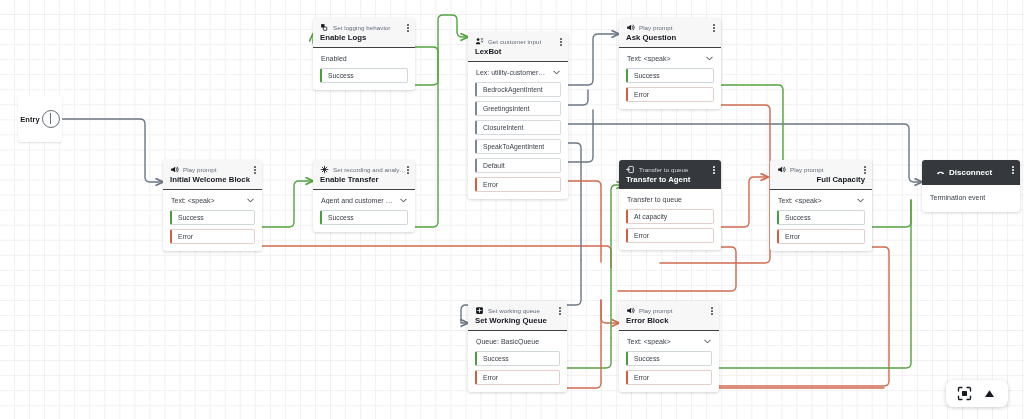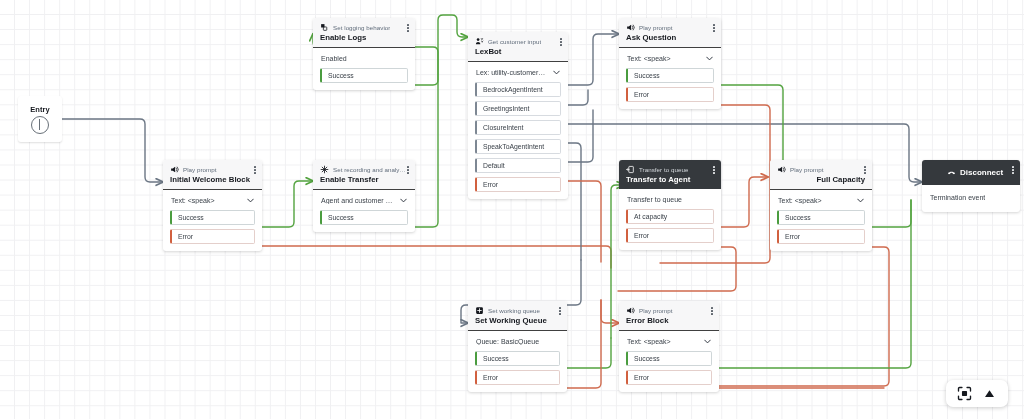--- a/index.html
+++ b/index.html
@@ -20,21 +20,21 @@
   }
   #edges { position: absolute; left:0; top:0; width:1024px; height:419px; }
 
   
   .entry-node {
     position: absolute;
     width: 44px; height: 46px;
     background: #fff;
     border-radius: 3px;
     box-shadow: 0 1px 2px rgba(0,0,0,.13);
-    display: flex; flex-direction: column;
+    display: flex; flex-direction: row;
     align-items: center; justify-content: center;
     gap: 2px;
   }
   .entry-label { font-size: 7.5px; font-weight: bold; color: #16191f; letter-spacing: .1px;}
   .entry-circle {
     width: 18px; height: 18px; border-radius: 50%;
     border: 1.2px solid #687078; position: relative;
   }
   .entry-circle::before {
     content:""; position:absolute; left: 7.3px; top: 2.4px;
@@ -71,21 +71,21 @@
   }
   .node-head.dark .head-title { color: #ffffff; }
   .kebab {
     position: absolute; right: 6px; top: 6px;
     display: flex; flex-direction: column; gap: 1.4px; cursor: pointer;
   }
   .kebab i { display:block; width:1.7px; height:1.7px; border-radius:50%; background:#545b64; }
   .node-head.dark .kebab i { background: #e3e6e8; }
 
   
-  .node-head.titleonly { padding: 8px 7px 8px 25px; }
+  .node-head.titleonly { padding: 8px 7px 8px 14px; }
   .node-head.titleonly .head-title { margin-top: 0; font-size: 8px; }
 
   .node-body { padding: 7px 8px 6px 8px; }
   .body-row {
     font-size: 7px; color: #3a4149;
     display: flex; align-items: center; justify-content: space-between;
     white-space: nowrap; overflow: hidden;
   }
   .body-row .txt { overflow: hidden; text-overflow: ellipsis; }
   .chev { flex: none; margin-left: 6px; color: #2f3540; }

